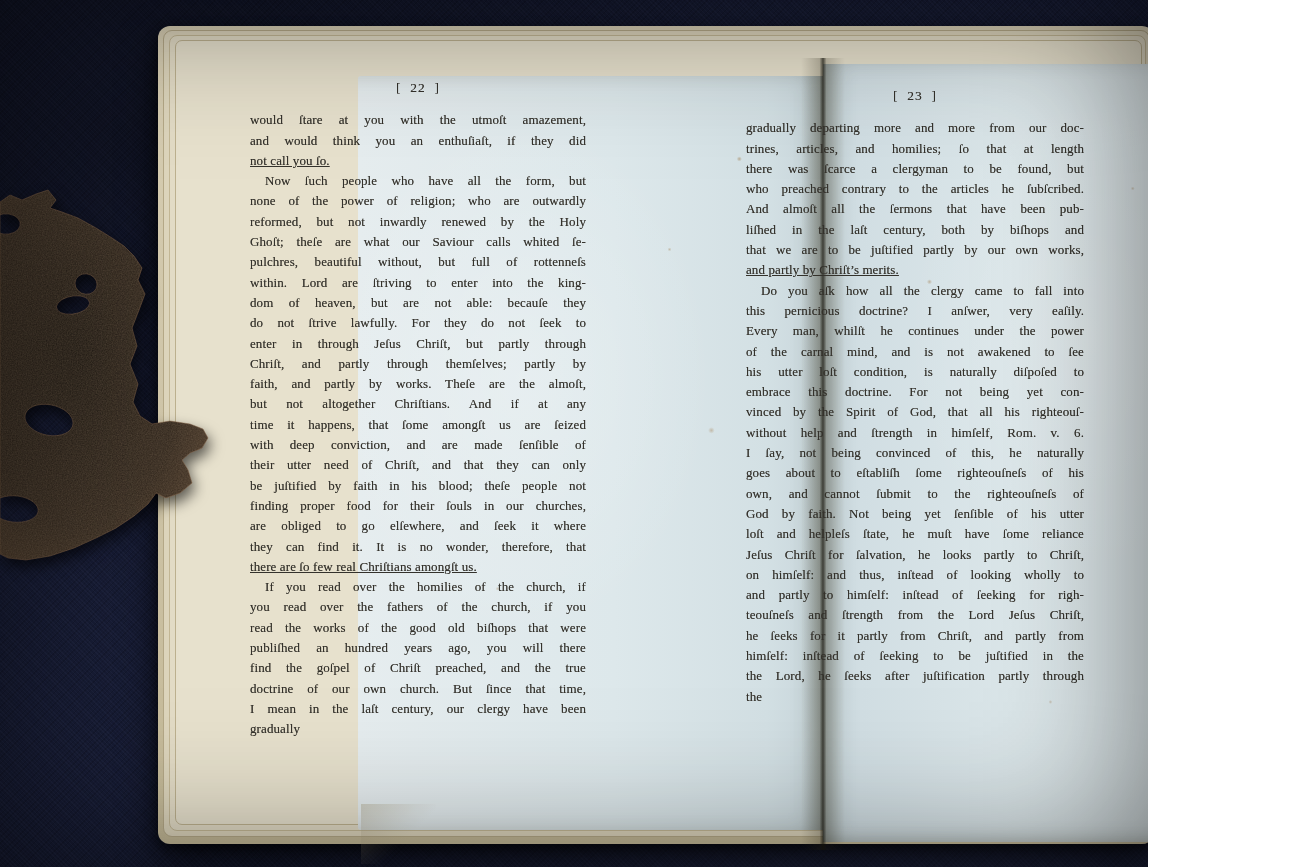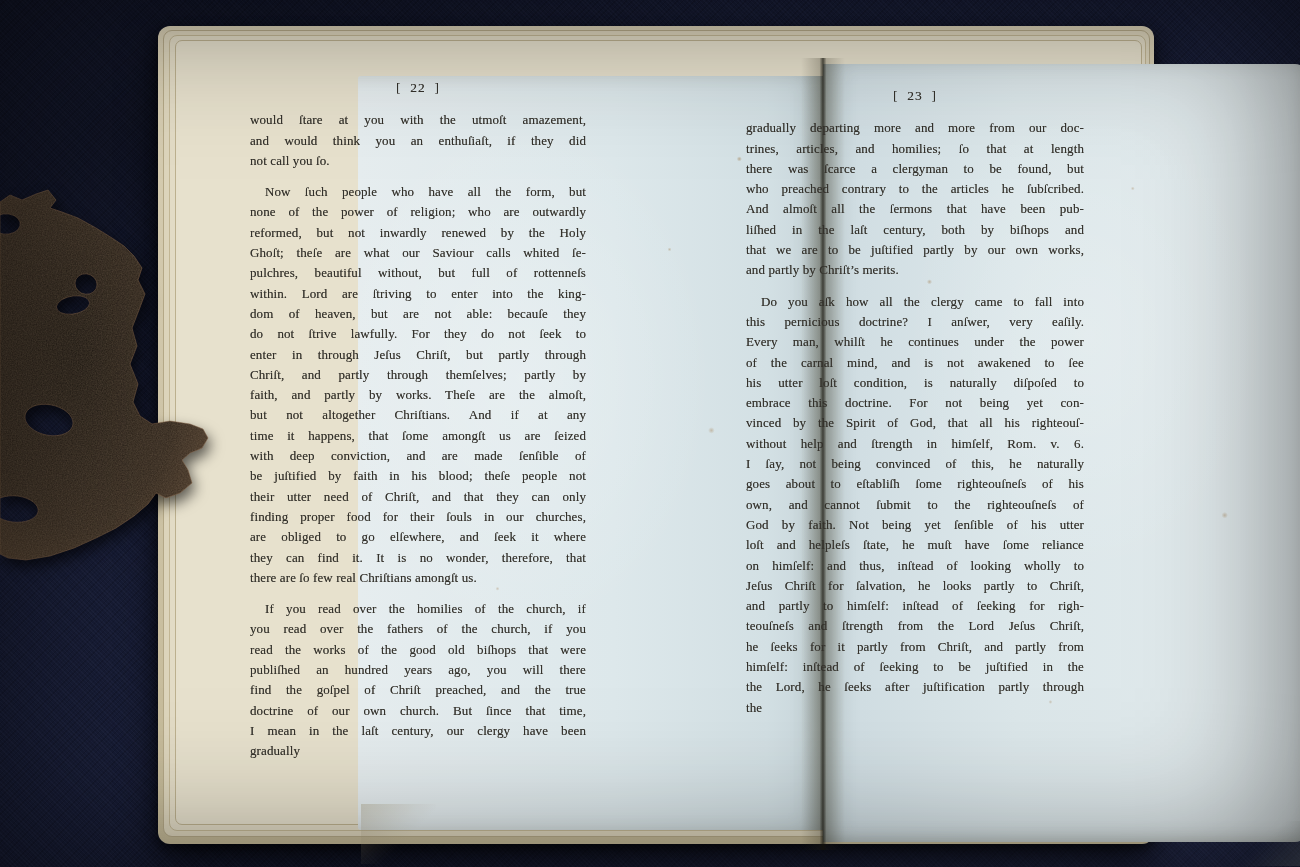--- a/index.html
+++ b/index.html
@@ -1,19 +1,19 @@
 <!DOCTYPE html>
 <html><head>
 <meta charset="utf-8">
 <style>
   html,body { margin:0; padding:0; }
   body { width:1300px; height:867px; overflow:hidden;
          font-family:"Liberation Serif","DejaVu Serif",serif; }
 
-  .photo { position:relative; width:1300px; height:867px; overflow:hidden;
+  .photo { position:relative; width:1148px; height:867px; overflow:hidden;
     background:
       radial-gradient(1100px 700px at 78% 88%, rgba(95,105,170,0.16), transparent 60%),
       radial-gradient(900px 650px at 10% 15%, rgba(0,0,0,0.38), transparent 70%),
       repeating-linear-gradient(45deg, rgba(125,135,185,0.05) 0 1px, transparent 1px 3px),
       repeating-linear-gradient(-45deg, rgba(0,0,0,0.14) 0 1px, transparent 1px 4px),
       #171c34;
   }
   .vignette { position:absolute; inset:0; z-index:70; pointer-events:none;
     box-shadow: inset 0 0 150px rgba(0,0,0,0.55); }
 
@@ -58,23 +58,23 @@
   .fold.br { left:1075px; top:795px; width:70px; height:45px;
     background:linear-gradient(315deg, rgba(130,140,140,0.35), transparent 55%); }
 
   
   .textcol { position:absolute; z-index:10; color:#34322c;
     font-size:13px; line-height:20.3px; letter-spacing:0.1px;
     text-shadow:0 0 0.5px rgba(45,40,32,0.55); }
   .textcol.left  { left:250px; top:78px; width:336px; }
   .textcol.right { left:746px; top:86px; width:338px; }
   .pageno { text-align:center; font-size:13.5px; margin-bottom:12px; letter-spacing:1px; }
-  .para + .para { margin-top:11px; }
+  .para + .para { }
   .line { text-align:justify; text-align-last:justify; text-justify:inter-word; }
-  .line.unjust { text-align-last:left; }
+  .line.unjust { text-align-last:left;text-decoration:underline; }
   .para.indent .line:first-child { text-indent:15px; }
   .catchword { }
 
   
   .fragment { position:absolute; left:0; top:188px; z-index:50;
     filter: drop-shadow(3px 7px 7px rgba(0,0,0,0.6)); }
 </style>
 </head>
 <body>
 
@@ -108,22 +108,22 @@
           <div class="line">pulchres, beautiful without, but full of rottenneſs</div>
           <div class="line">within. Lord are ſtriving to enter into the king-</div>
           <div class="line">dom of heaven, but are not able: becauſe they</div>
           <div class="line">do not ſtrive lawfully. For they do not ſeek to</div>
           <div class="line">enter in through Jeſus Chriſt, but partly through</div>
           <div class="line">Chriſt, and partly through themſelves; partly by</div>
           <div class="line">faith, and partly by works. Theſe are the almoſt,</div>
           <div class="line">but not altogether Chriſtians. And if at any</div>
           <div class="line">time it happens, that ſome amongſt us are ſeized</div>
           <div class="line">with deep conviction, and are made ſenſible of</div>
+          <div class="line">their utter need of Chriſt, and that they can only</div>
           <div class="line">be juſtified by faith in his blood; theſe people not</div>
-          <div class="line">their utter need of Chriſt, and that they can only</div>
           <div class="line">finding proper food for their ſouls in our churches,</div>
           <div class="line">are obliged to go elſewhere, and ſeek it where</div>
           <div class="line">they can find it. It is no wonder, therefore, that</div>
           <div class="line unjust">there are ſo few real Chriſtians amongſt us.</div>
         </div>
         <div class="para indent">
           <div class="line">If you read over the homilies of the church, if</div>
           <div class="line">you read over the fathers of the church, if you</div>
           <div class="line">read the works of the good old biſhops that were</div>
           <div class="line">publiſhed an hundred years ago, you will there</div>
@@ -155,22 +155,22 @@
           <div class="line">of the carnal mind, and is not awakened to ſee</div>
           <div class="line">his utter loſt condition, is naturally diſpoſed to</div>
           <div class="line">embrace this doctrine. For not being yet con-</div>
           <div class="line">vinced by the Spirit of God, that all his righteouſ-</div>
           <div class="line">without help and ſtrength in himſelf, Rom. v. 6.</div>
           <div class="line">I ſay, not being convinced of this, he naturally</div>
           <div class="line">goes about to eſtabliſh ſome righteouſneſs of his</div>
           <div class="line">own, and cannot ſubmit to the righteouſneſs of</div>
           <div class="line">God by faith. Not being yet ſenſible of his utter</div>
           <div class="line">loſt and helpleſs ſtate, he muſt have ſome reliance</div>
+          <div class="line">Jeſus Chriſt for ſalvation, he looks partly to Chriſt,</div>
           <div class="line">on himſelf: and thus, inſtead of looking wholly to</div>
-          <div class="line">Jeſus Chriſt for ſalvation, he looks partly to Chriſt,</div>
           <div class="line">and partly to himſelf: inſtead of ſeeking for righ-</div>
           <div class="line">teouſneſs and ſtrength from the Lord Jeſus Chriſt,</div>
           <div class="line">he ſeeks for it partly from Chriſt, and partly from</div>
           <div class="line">himſelf: inſtead of ſeeking to be juſtified in the</div>
           <div class="line">the Lord, he ſeeks after juſtification partly through</div>
         </div>
       </div>
     <div class="catchword">the</div>
   </div>
 

